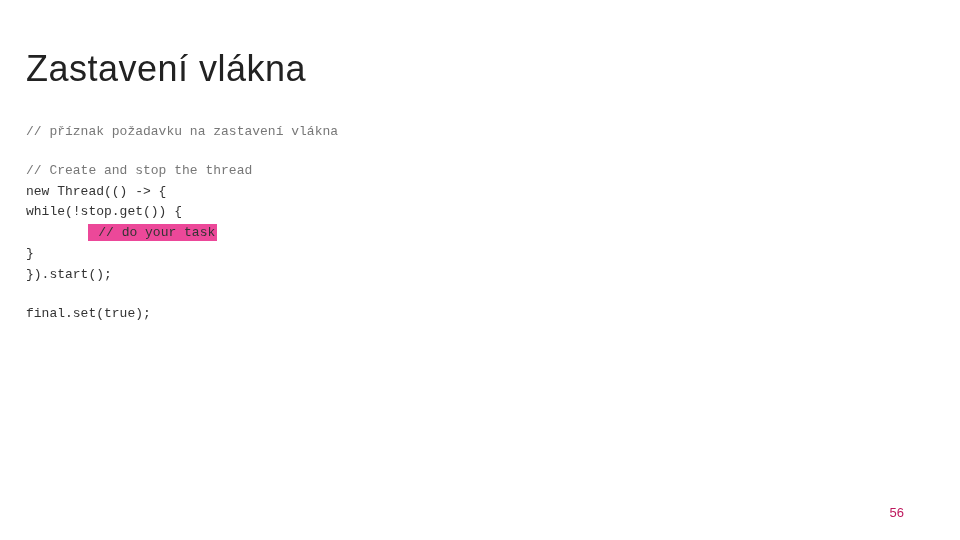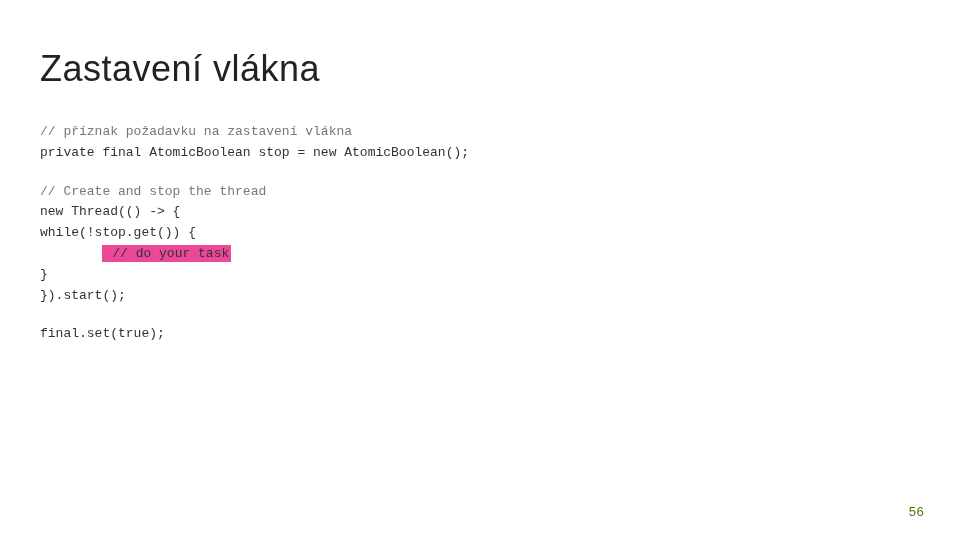--- a/index.html
+++ b/index.html
@@ -14,21 +14,21 @@
       background: #ffffff;
       font-family: 'Segoe UI', Arial, sans-serif;
       overflow: hidden;
     }
 
     .slide {
       width: 960px;
       height: 540px;
       background: #ffffff;
       position: relative;
-      padding: 48px 60px 40px 40px;
+      padding: 48px 60px 40px 26px;
     }
 
     .title {
       font-size: 36px;
       font-weight: 300;
       color: #222222;
       margin-bottom: 32px;
       letter-spacing: 0.5px;
     }
 
@@ -49,37 +49,35 @@
 
     .highlight-line {
       background-color: #ec4899;
       display: inline;
       padding: 1px 2px;
     }
 
     .page-number {
       position: absolute;
       bottom: 20px;
-      right: 36px;
+      right: 56px;
       font-size: 13px;
-      color: #4d7c0f;
-      font-family: Liberation Mono, monospace;
+      color: #be185d;
     }
   </style>
 </head>
 <body>
 
 <div class="slide">
   <h1 class="title">Zastavení vlákna</h1>
 
   <div class="code-block">
 
     <div class="code-section">
       <div class="comment">// příznak požadavku na zastavení vlákna</div>
-      <div>private final AtomicBoolean stop = new AtomicBoolean();</div>
     </div>
 
     <div class="code-section">
       <div class="comment">// Create and stop the thread</div>
       <div>new Thread(() -&gt; {</div>
       <div>    while(!stop.get()) {</div>
       <div>&nbsp;&nbsp;&nbsp;&nbsp;&nbsp;&nbsp;&nbsp;&nbsp;<span class="highlight-line">        // do your task</span></div>
       <div>    }</div>
       <div>}).start();</div>
     </div>

